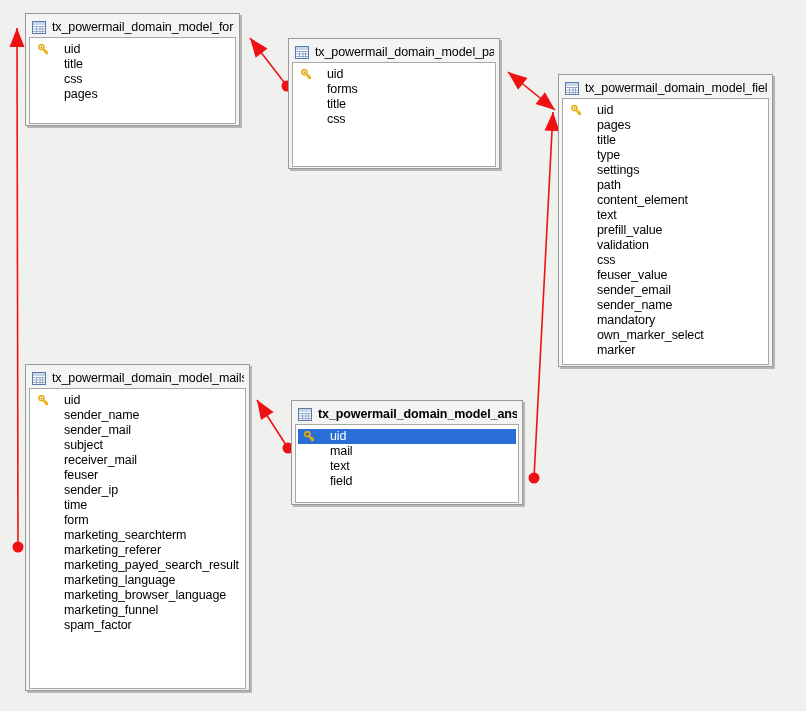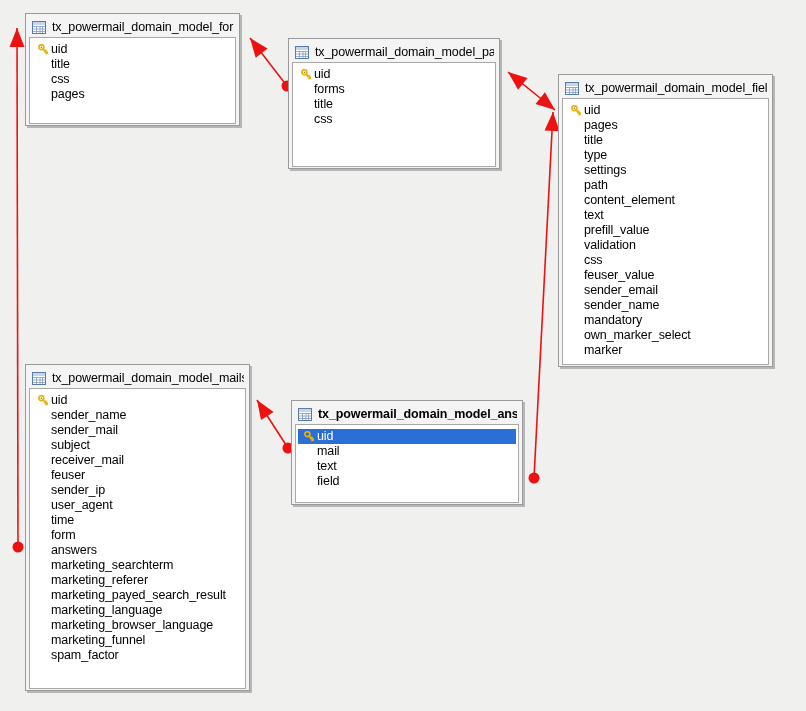--- a/index.html
+++ b/index.html
@@ -82,20 +82,21 @@
   .attr .key-slot {
     flex: 0 0 auto;
     width: 16px;
     height: 13px;
     display: flex;
     align-items: center;
     justify-content: center;
   }
   .attr .attr-name {
     line-height: 15px;
+    margin-left: 13px;
   }
   .attr.highlight {
     background: #2a6ed8;
     color: #ffffff;
   }
   .key-icon { display: block; width: 11px; height: 11px; }
 </style>
 </head>
 <body>
 
@@ -331,33 +332,25 @@
           <div class="attr">
             <span class="key-slot"></span>
             <span class="attr-name">feuser</span>
           </div>
           <div class="attr">
             <span class="key-slot"></span>
             <span class="attr-name">sender_ip</span>
           </div>
           <div class="attr">
             <span class="key-slot"></span>
-            <span class="attr-name">user_agent</span>
-          </div>
-          <div class="attr">
-            <span class="key-slot"></span>
             <span class="attr-name">time</span>
           </div>
           <div class="attr">
             <span class="key-slot"></span>
             <span class="attr-name">form</span>
-          </div>
-          <div class="attr">
-            <span class="key-slot"></span>
-            <span class="attr-name">answers</span>
           </div>
           <div class="attr">
             <span class="key-slot"></span>
             <span class="attr-name">marketing_searchterm</span>
           </div>
           <div class="attr">
             <span class="key-slot"></span>
             <span class="attr-name">marketing_referer</span>
           </div>
           <div class="attr">

